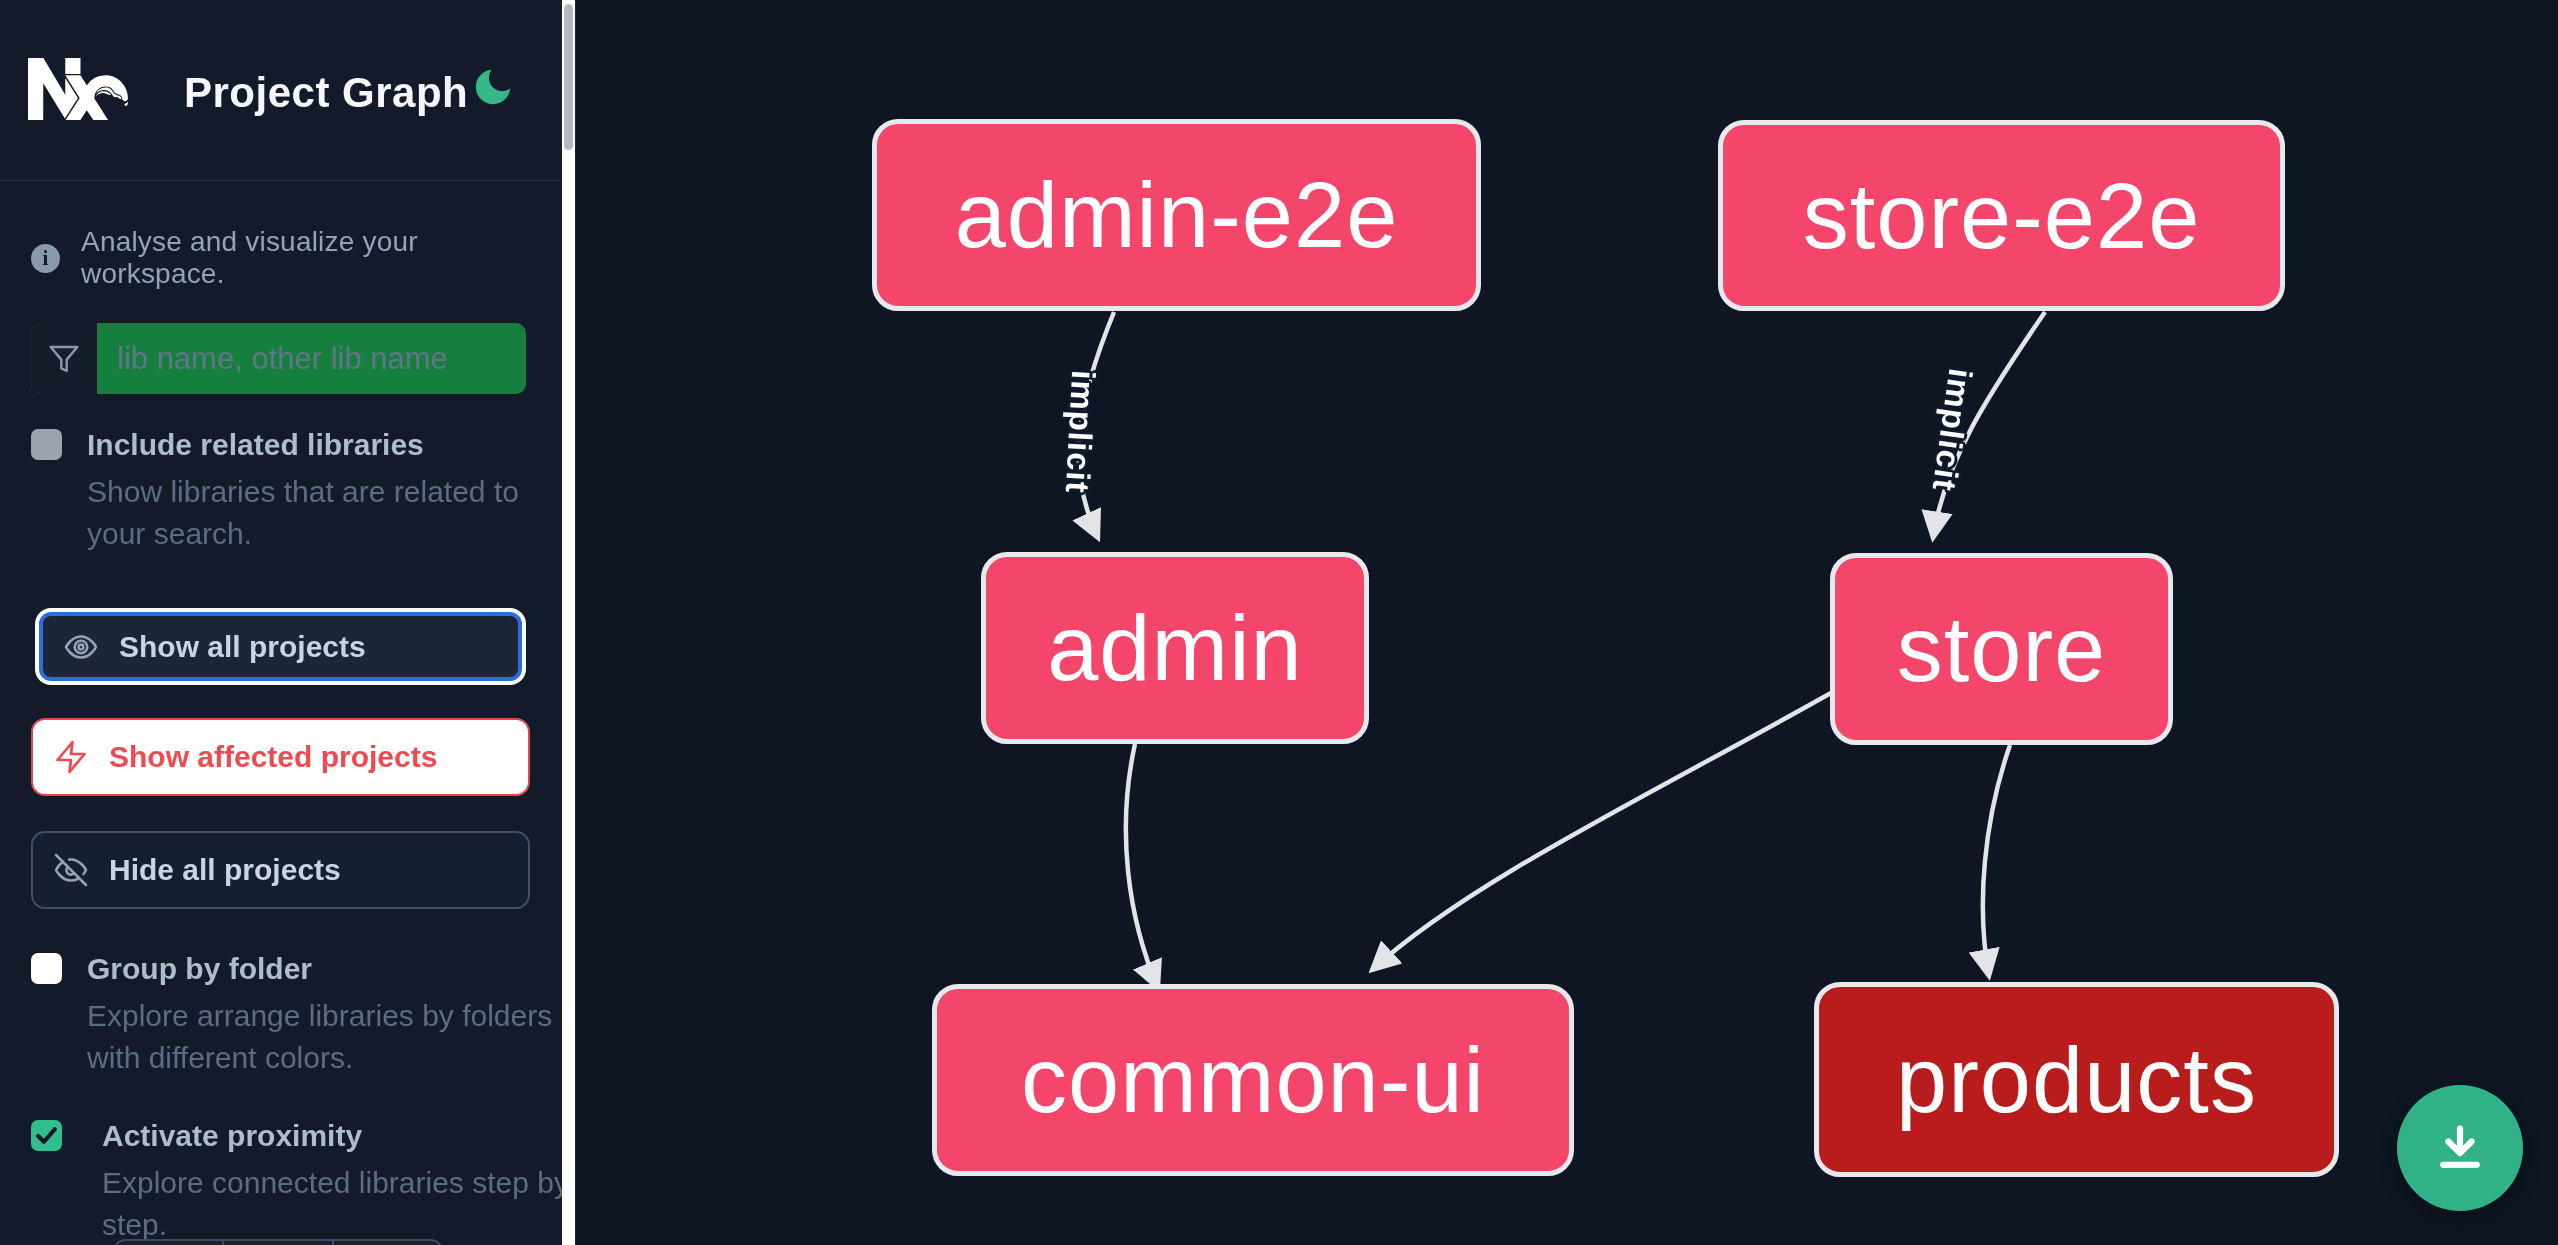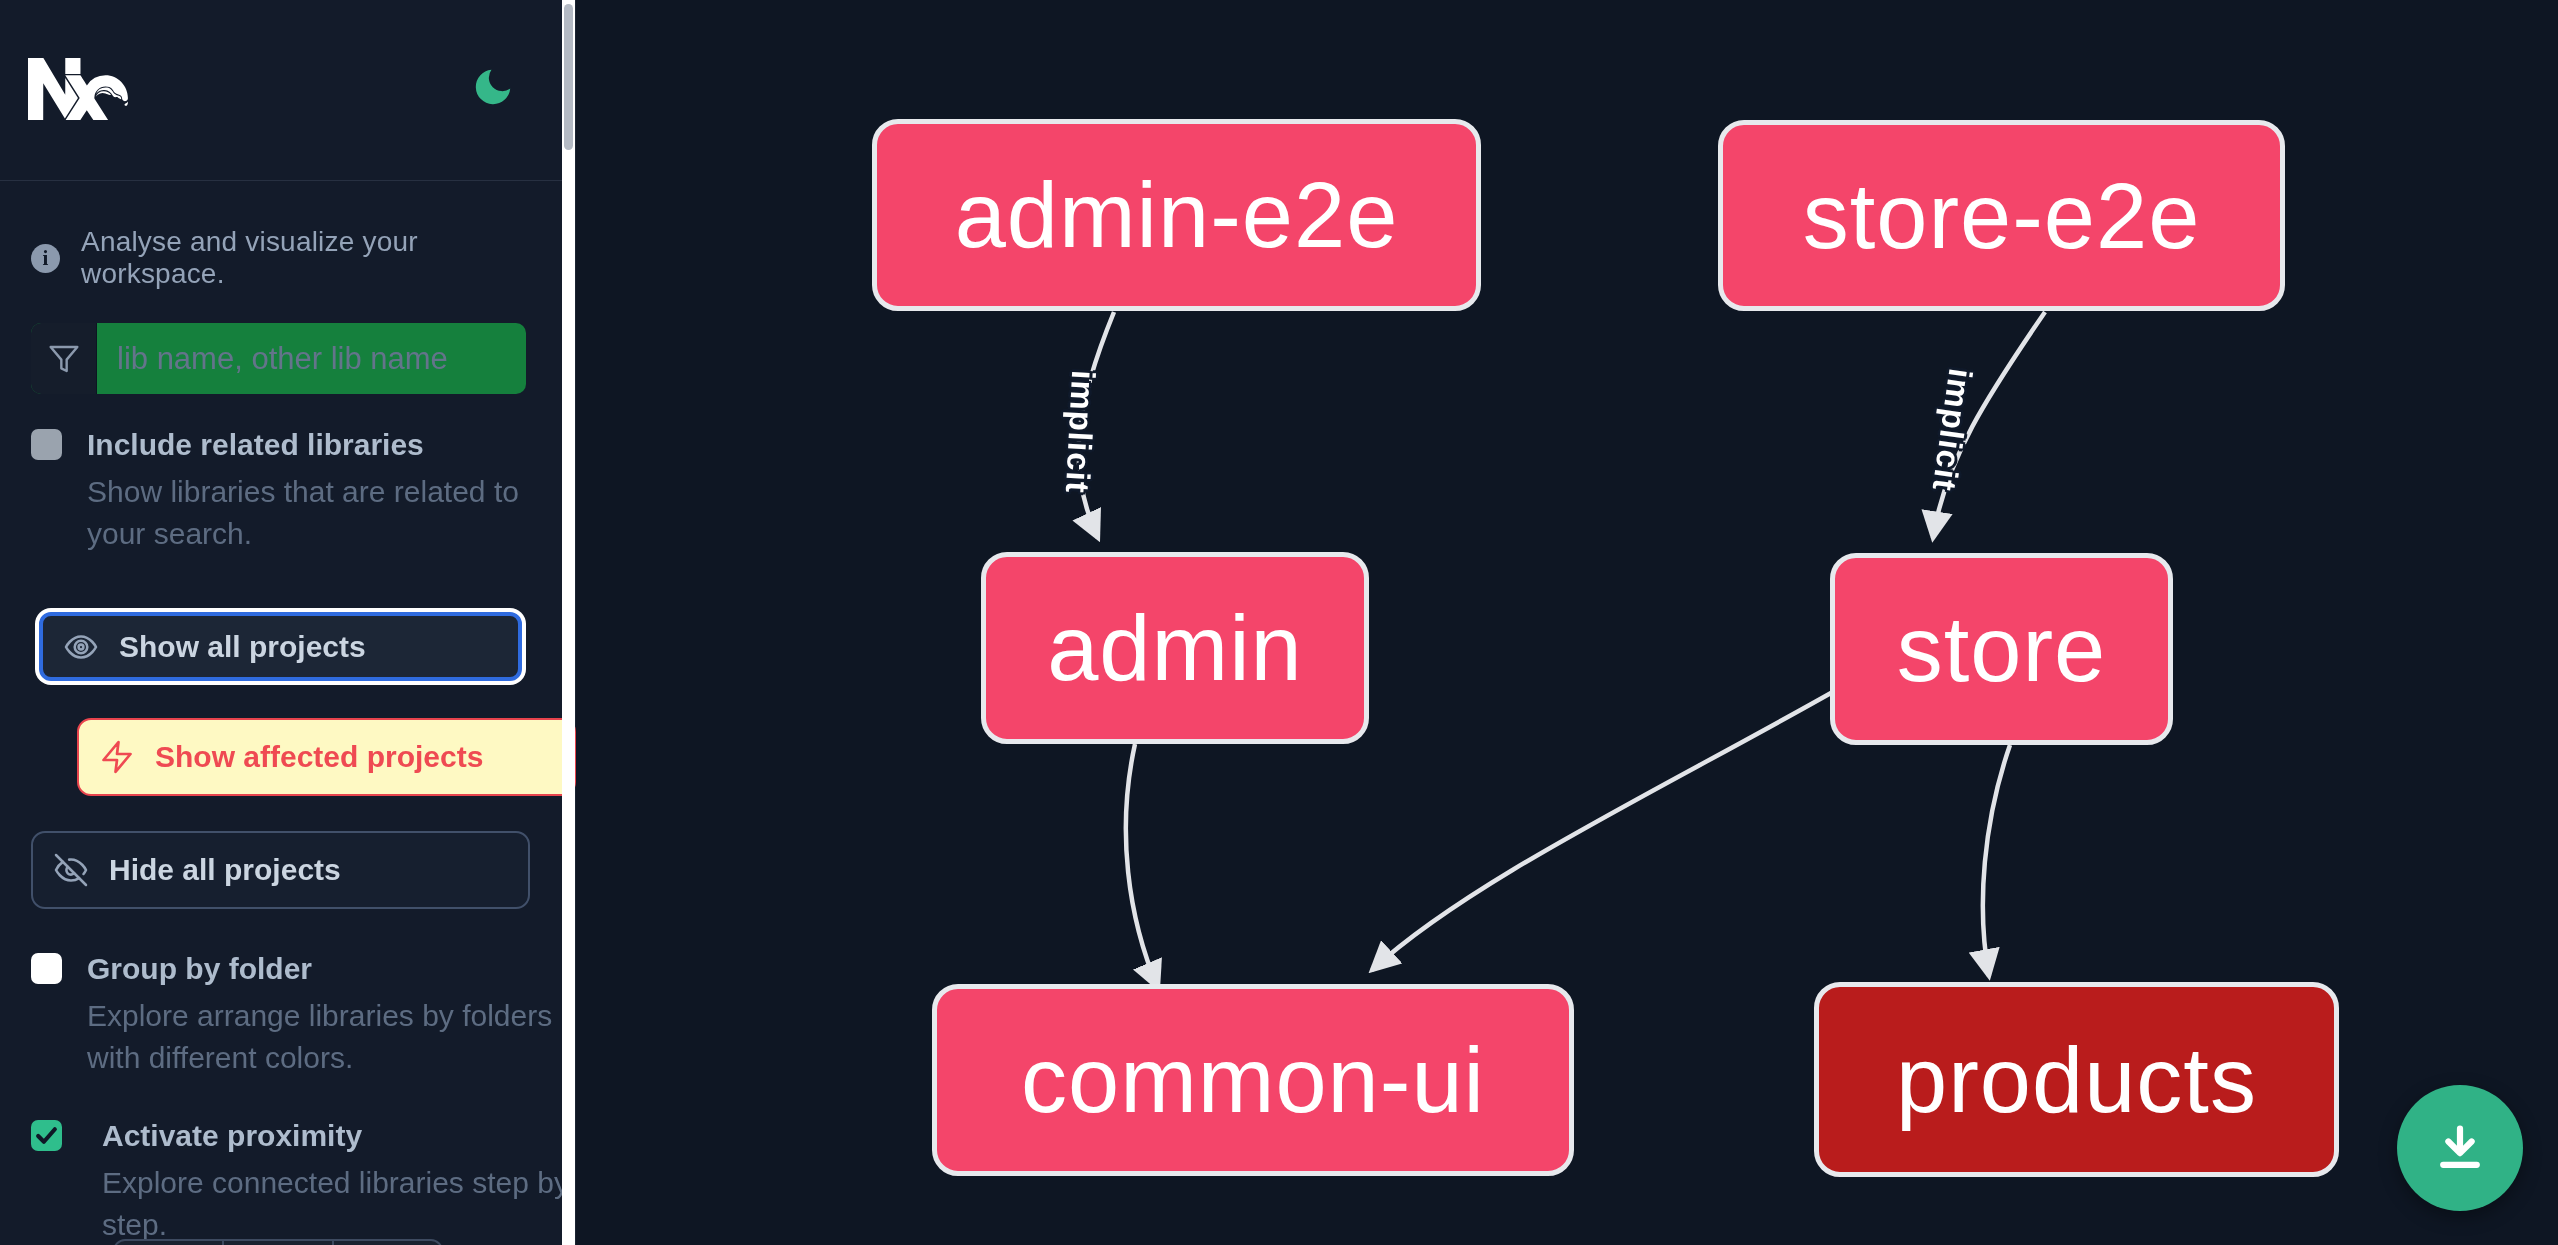--- a/index.html
+++ b/index.html
@@ -67,21 +67,21 @@
     display:flex; align-items:center; gap:20px; padding-left:20px;
     background:#151e2d; border:2px solid #41506a; border-radius:14px;
     font-family:"Liberation Sans", sans-serif;
     font-size:30px; font-weight:700; color:#cbd5e1; cursor:pointer;
   }
   .btn-focused {
     left:39px; width:483px; height:69px; top:612px;
     background:#1c2636; border:4px solid #2f6bdf; border-radius:12px;
     box-shadow:0 0 0 4px #ffffff;
   }
-  .btn-affected { top:718px; border-color:#e8444d; color:#ef4a52; background:#fef9c3;margin-left:46px; }
+  .btn-affected { top:718px; border-color:#e8444d; color:#ef4a52; background:#ffffff; }
   .btn-hide { top:831px; background:#161f2f; }
   .action-btn .ico { width:36px; height:36px; flex:0 0 auto; }
 
   .proximity-stepper {
     position:absolute; left:113px; top:1239px; width:330px; height:60px;
     background:#1a2230; border:2px solid #3d4a60; border-radius:12px 12px 0 0;
     display:flex;
   }
   .stepper-cell { flex:1; border-right:2px solid #3d4a60; }
   .stepper-cell:last-child { border-right:none; }
@@ -137,20 +137,21 @@
 </style>
 </head>
 <body>
 
 <aside class="sidebar">
 
   <div class="sb-header">
     <svg class="nx-logo" viewBox="0 0 24 24">
       <path fill="#ffffff" d="M11.987 14.138l-3.132 4.923-5.193-8.427-.012 8.822H0V4.544h3.691l5.247 8.833.005-3.998 3.044 4.759zm.601-5.761c.024-.048 0-3.784.008-3.833h-3.65v3.833h3.642zm5.634 4.134a2.061 2.061 0 0 0-1.969 1.336 1.963 1.963 0 0 1 2.343-.739c.396.161.917.422 1.33.283a2.1 2.1 0 0 0-1.704-.88zm3.39 1.061c-.375-.13-.8-.277-1.109-.681-.06-.08-.116-.17-.176-.265a2.143 2.143 0 0 0-.533-.642c-.294-.216-.68-.322-1.18-.322a2.482 2.482 0 0 0-2.294 1.536 2.325 2.325 0 0 1 4.002.388.75.75 0 0 0 .836.334c.493-.105.46.36 1.203.518v-.133c-.003-.446-.246-.55-.75-.733zm2.024 1.266a.723.723 0 0 0 .347-.638c-.01-2.957-2.41-5.487-5.37-5.487a5.364 5.364 0 0 0-4.487 2.418c-.01-.026-1.522-2.39-1.538-2.418H8.943l3.463 5.423-3.379 5.32h3.54l1.54-2.366 1.568 2.366h3.541l-3.21-5.052a.7.7 0 0 1-.084-.32 2.69 2.69 0 0 1 2.69-2.691h.001c1.488 0 1.736.89 2.057 1.308.634.826 1.9.464 1.9 1.541a.707.707 0 0 0 1.066.596zm.35.133c-.173.372-.56.338-.755.639-.176.271.114.412.114.412s.337.156.538-.311c.104-.231.14-.488.103-.74z"></path>
     </svg>
+    <div class="app-title">Project Graph</div>
     <button class="moon-btn">
       <svg viewBox="0 0 24 24" width="46" height="46">
         <path fill="#35b789" d="M21 12.79A9 9 0 1 1 11.21 3 7 7 0 0 0 21 12.79z"></path>
       </svg>
     </button>
   </div>
   <div class="sb-divider"></div>
 
   <div class="tagline-row">
     <span class="info-icon">i</span>

